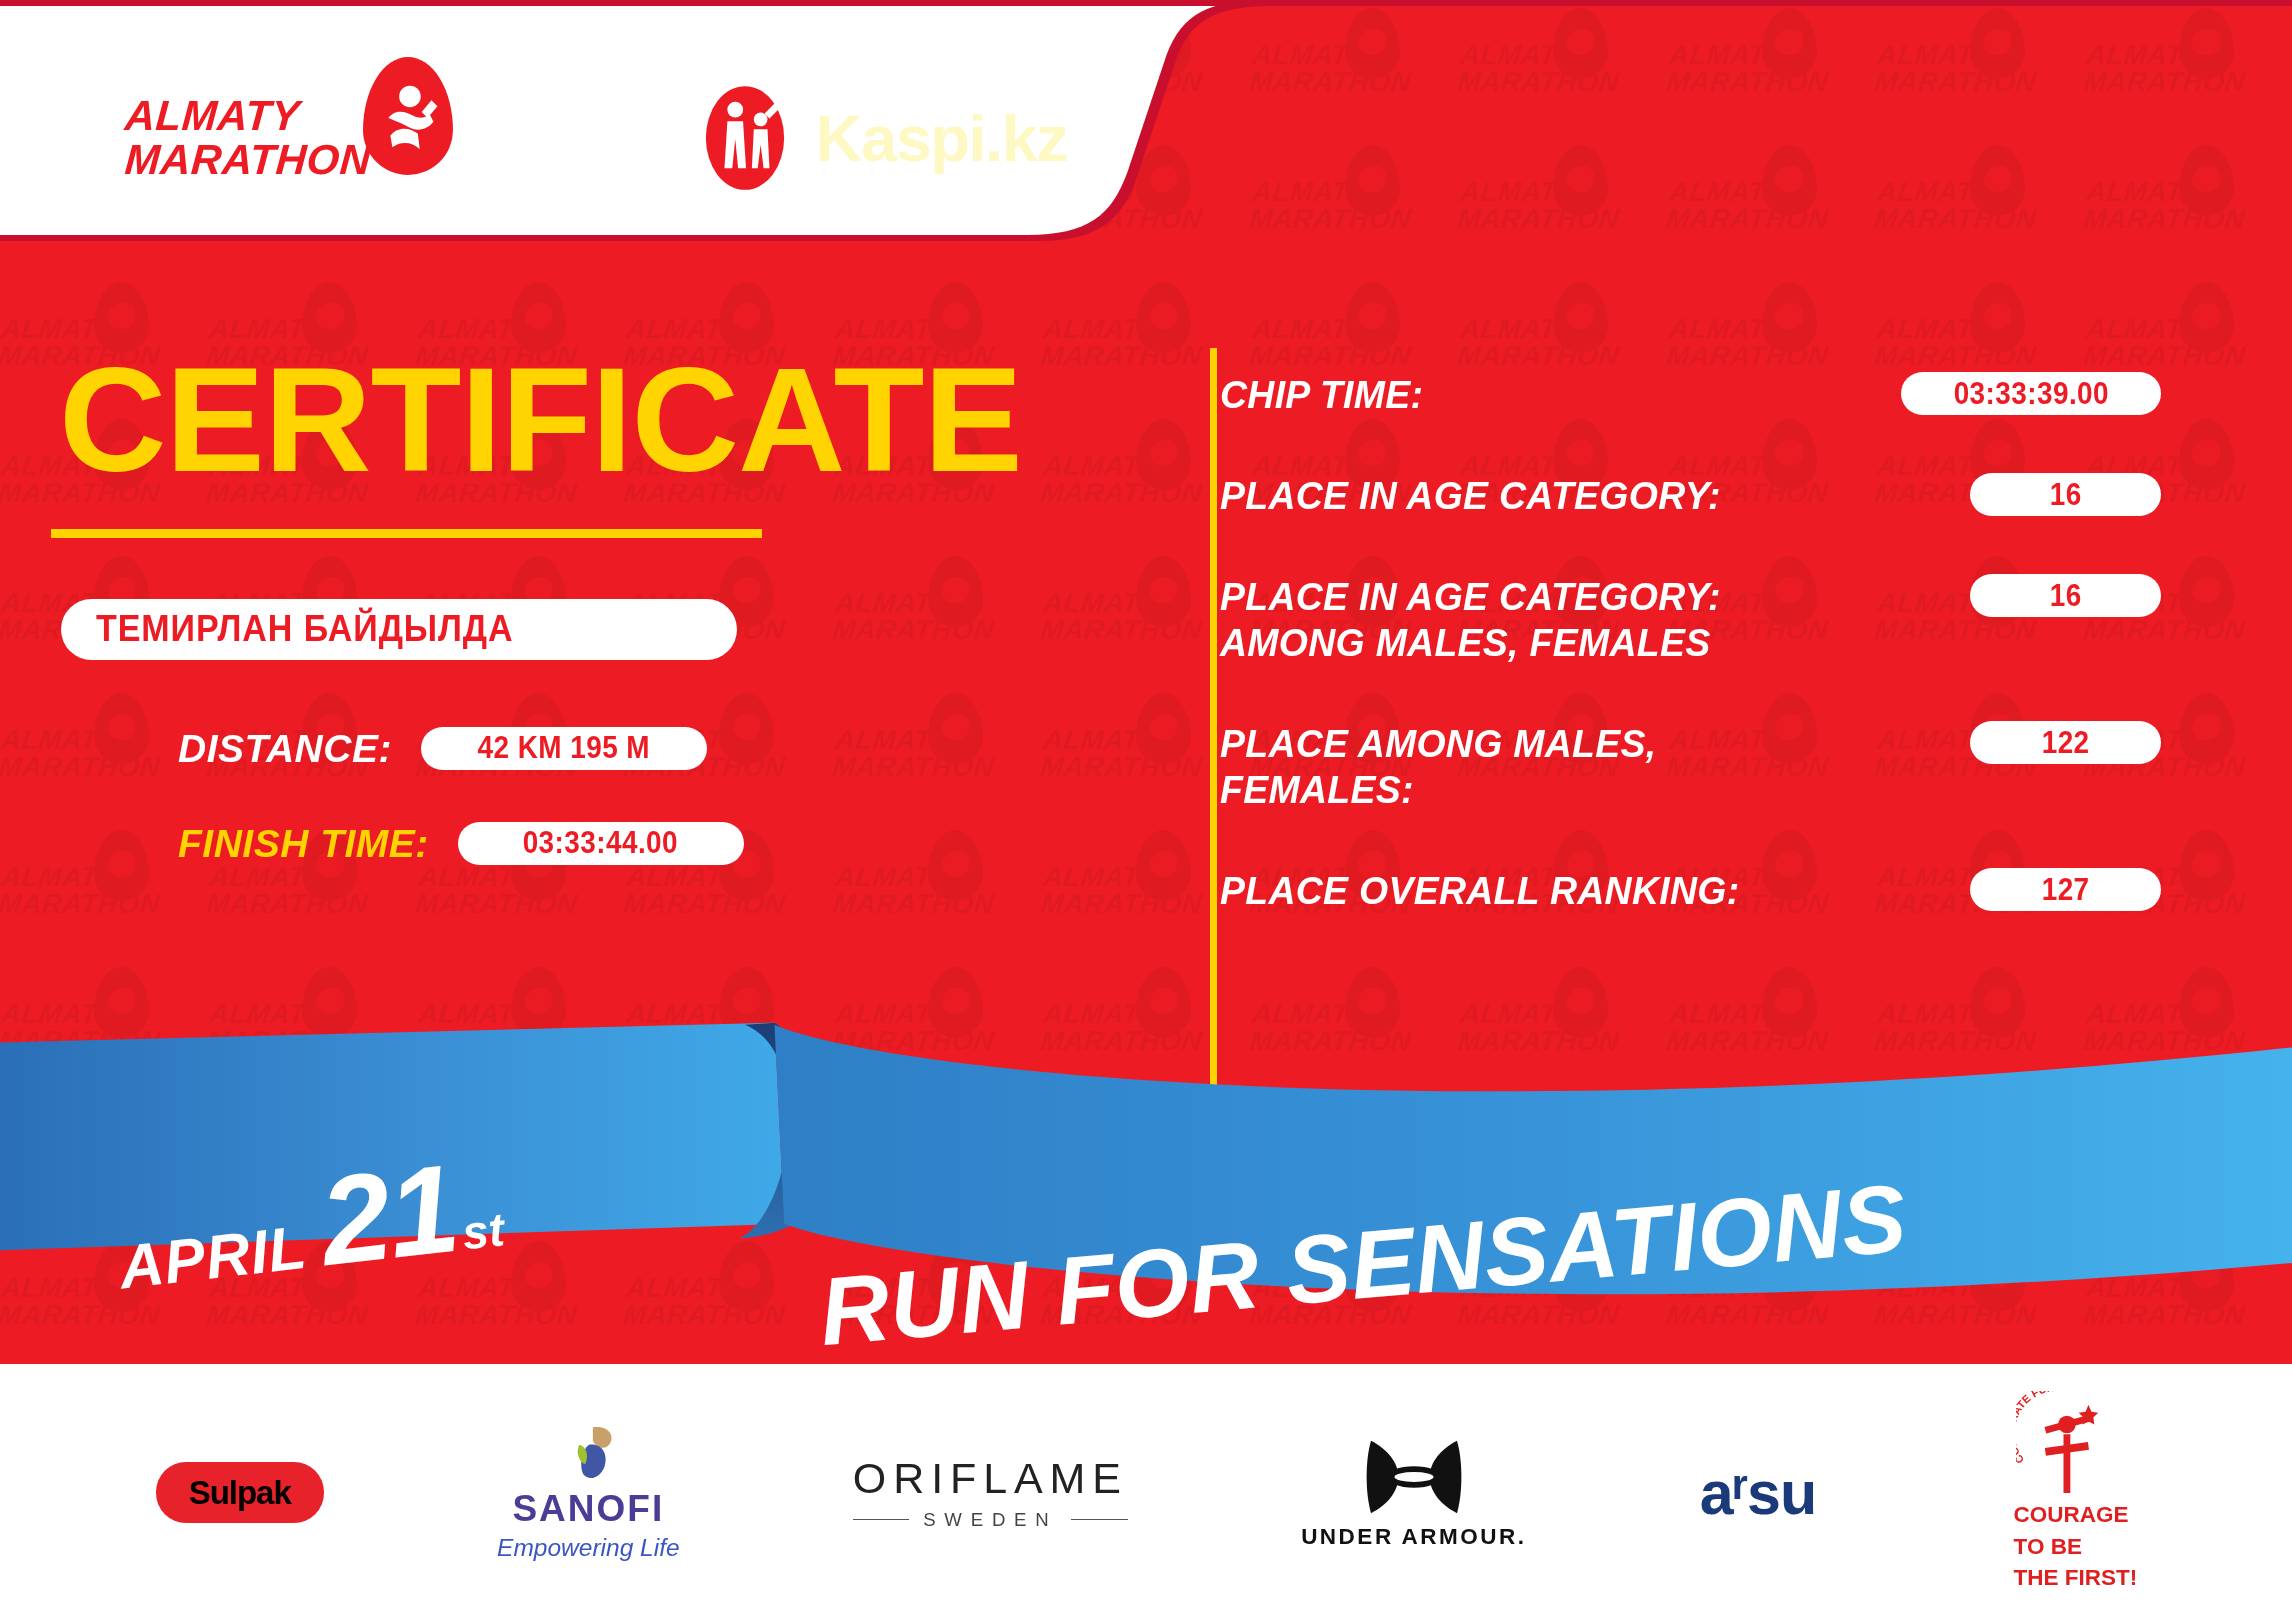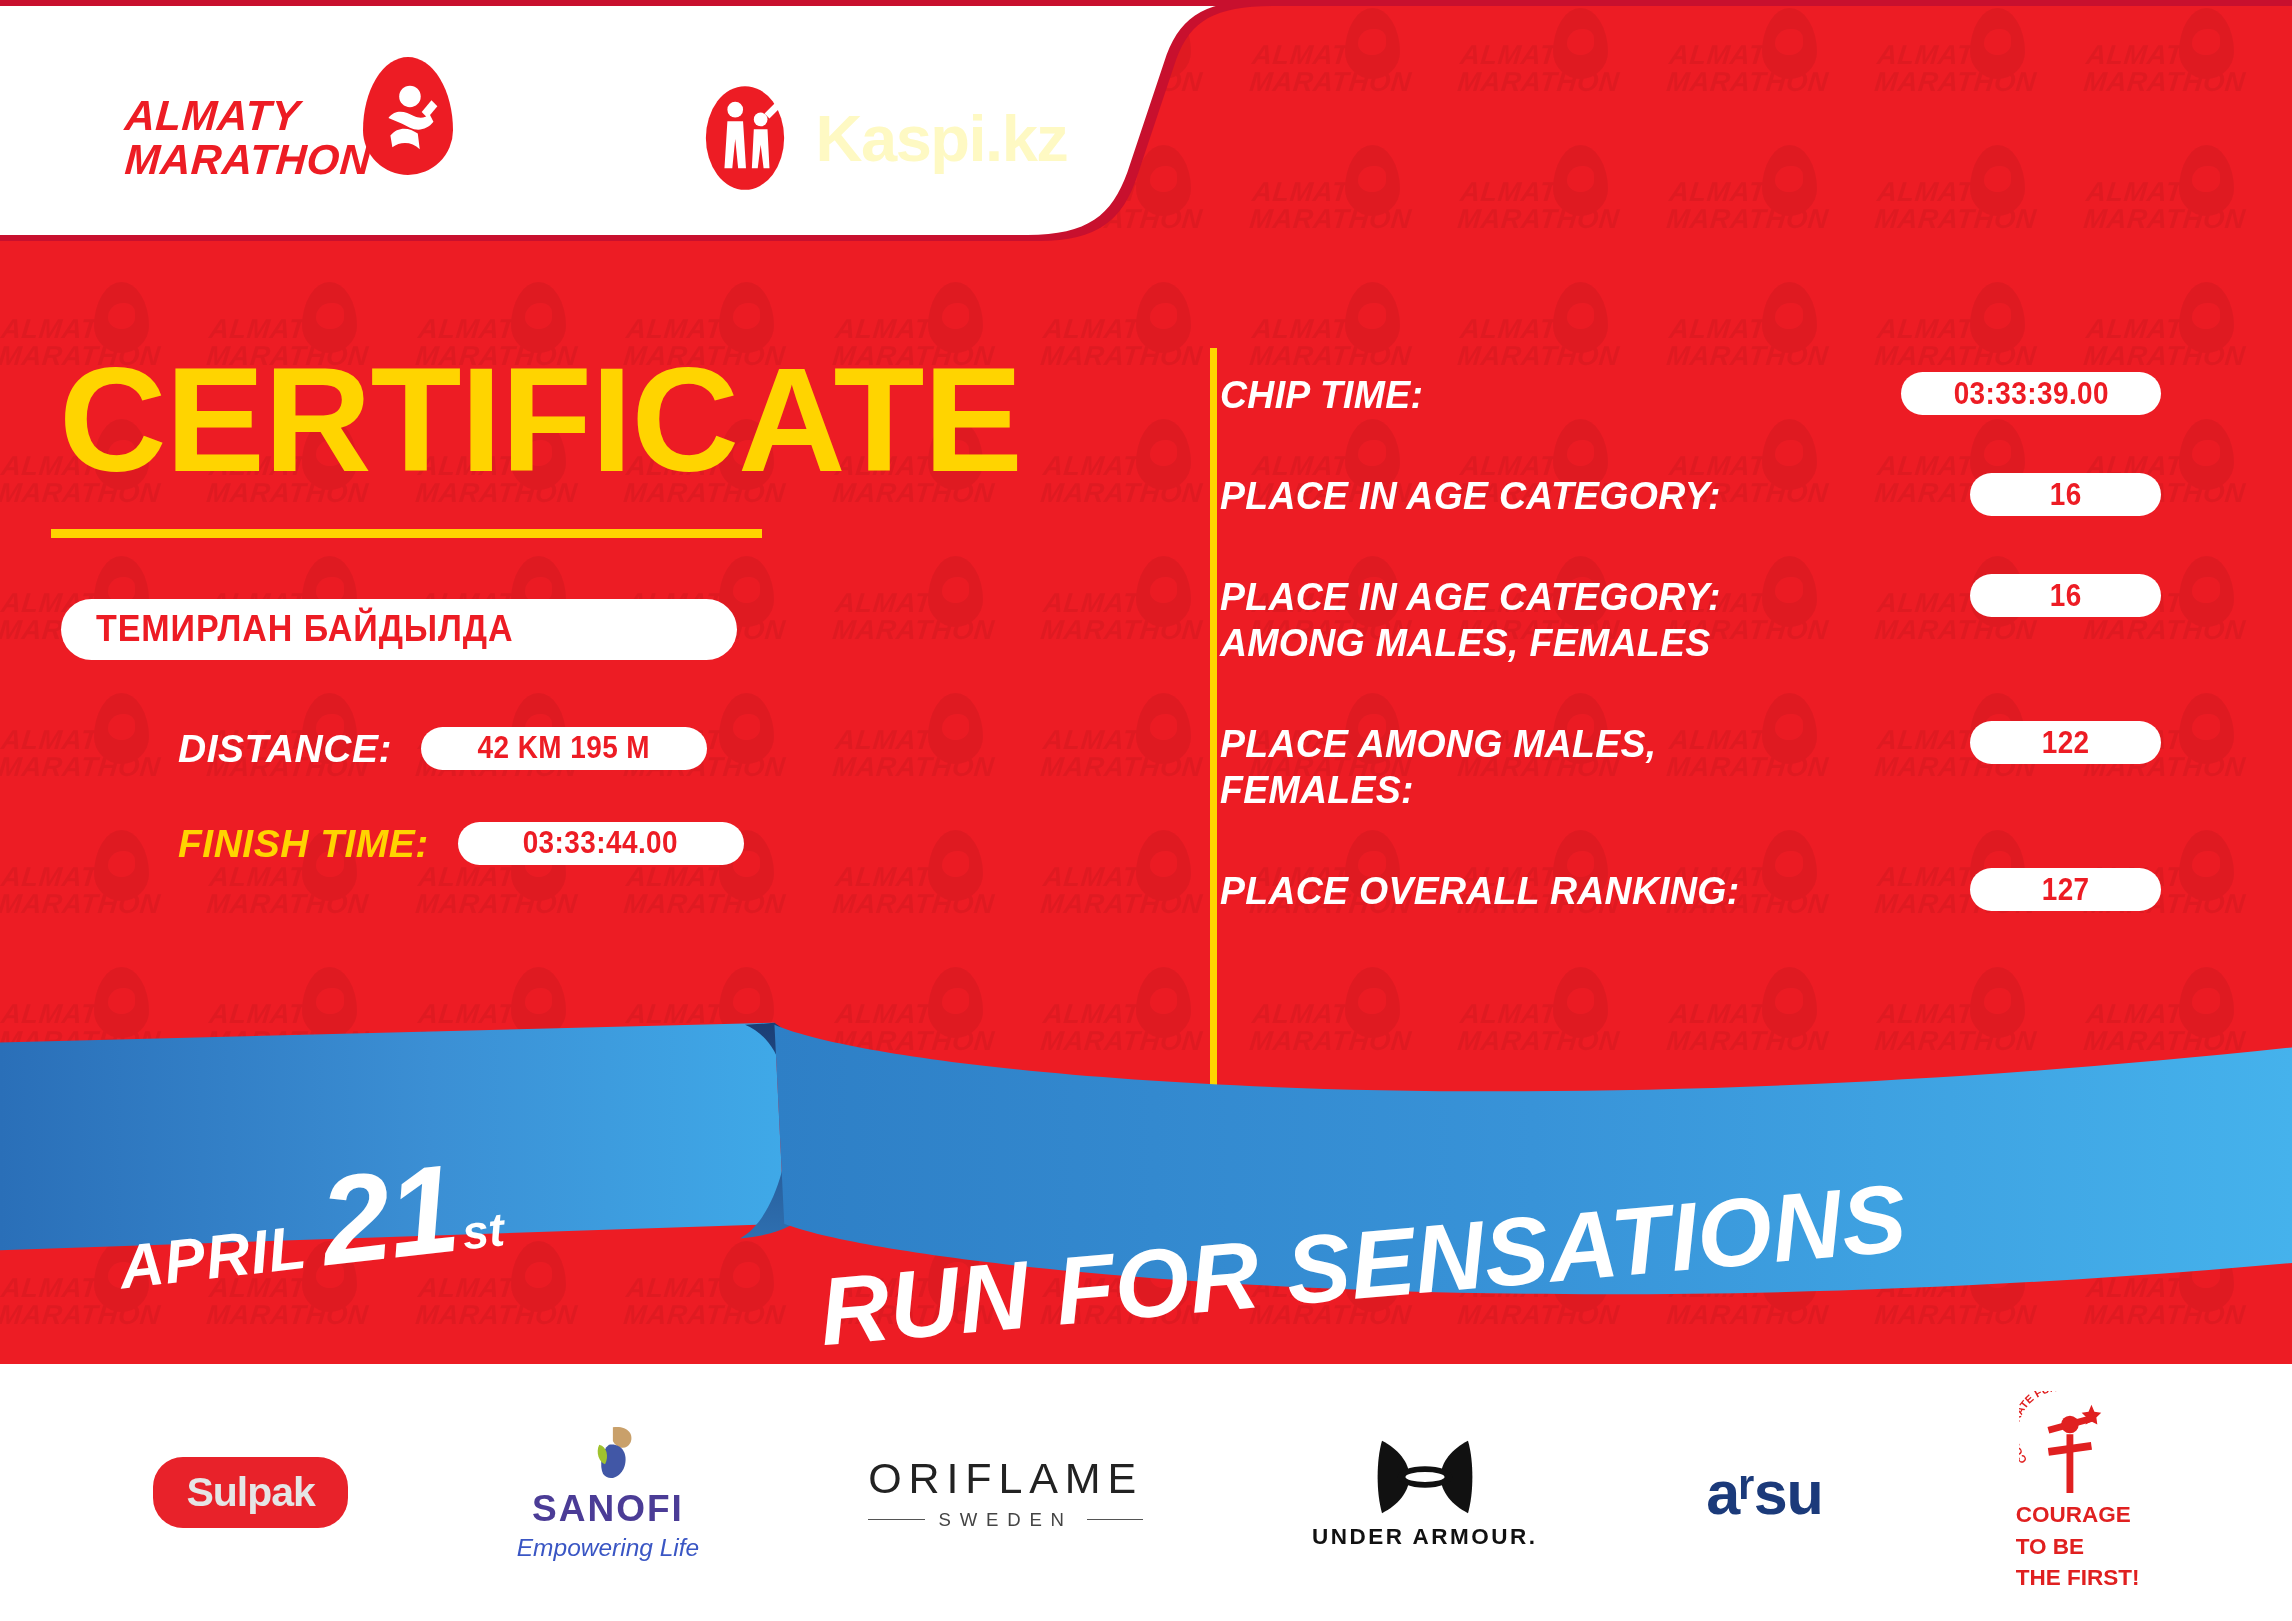--- a/index.html
+++ b/index.html
@@ -175,21 +175,21 @@
     position:absolute;left:0;bottom:0;width:100%;height:257px;
     background:#fff;z-index:10;
     display:flex;align-items:center;justify-content:space-around;
     padding:0 69px;box-sizing:border-box;
   }
   .sp{display:flex;flex-direction:column;align-items:center;justify-content:center;}
 
   .sulpak{
     background:#E8222A;border-radius:30px;
     padding:11.8px 33px;
-    color:#e5e5e5;font-weight:bold;font-size:41px;letter-spacing:-1px;
+    color:#000000;font-weight:bold;font-size:33px;letter-spacing:-1px;
   }
 
   .sanofi-txt{color:#4B3C96;font-weight:bold;font-size:37px;letter-spacing:2px;}
   .sanofi-tag{color:#3A56C4;font-style:italic;font-size:24.5px;margin-top:3.9px;}
 
   .oriflame{color:#222;font-size:43px;letter-spacing:6.9px;font-weight:300;}
   .oriflame-sub{
     display:flex;align-items:center;margin-top:5.9px;width:100%;
     color:#444;font-size:18.6px;letter-spacing:8.8px;
   }

